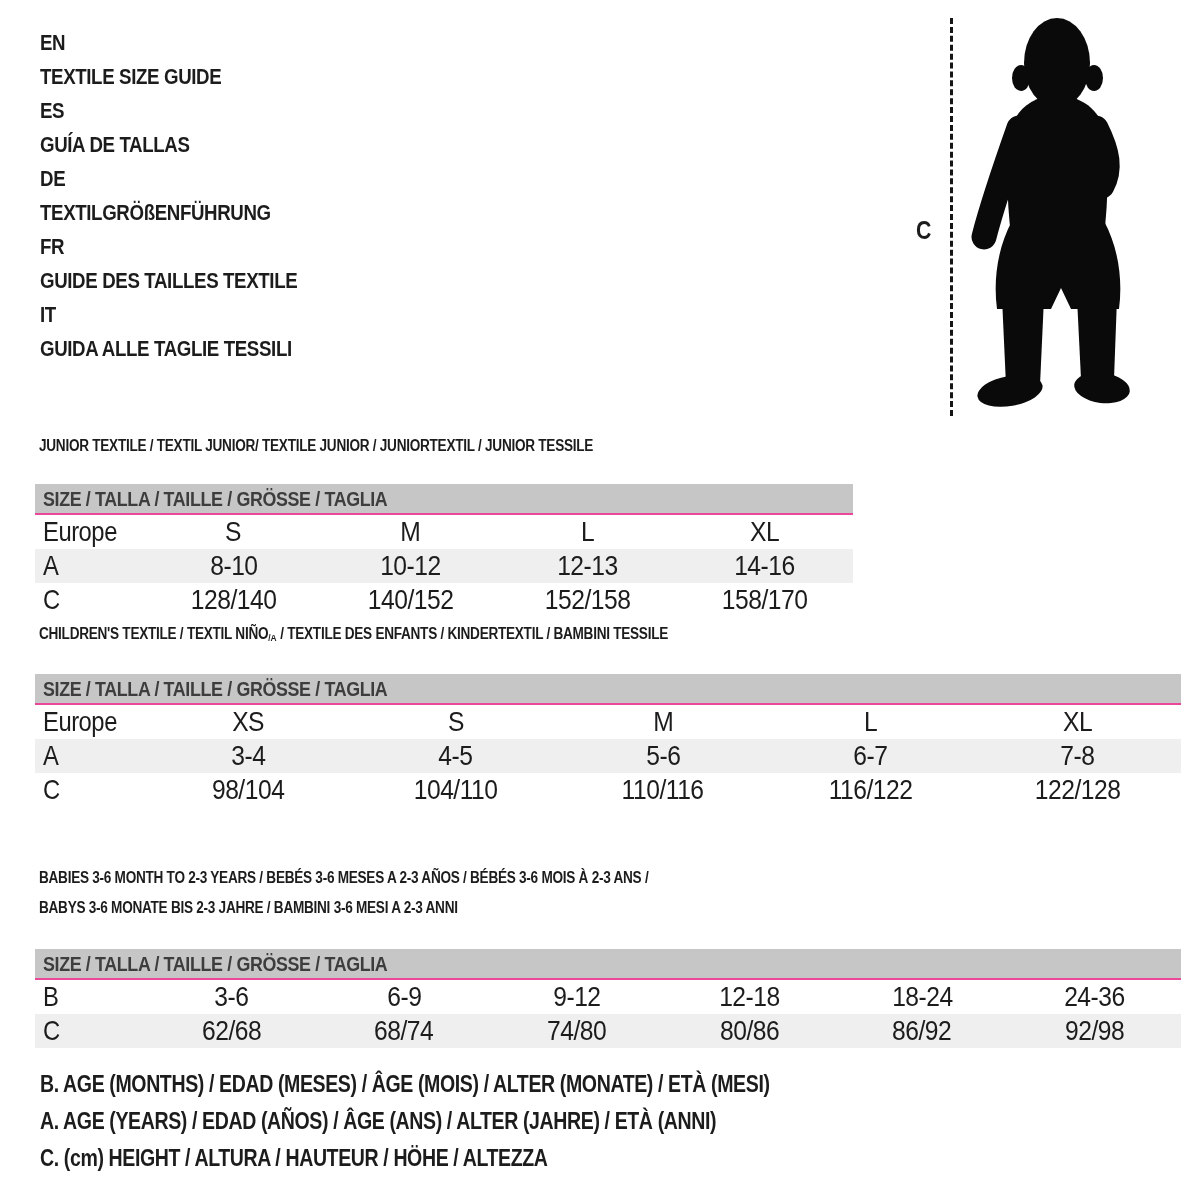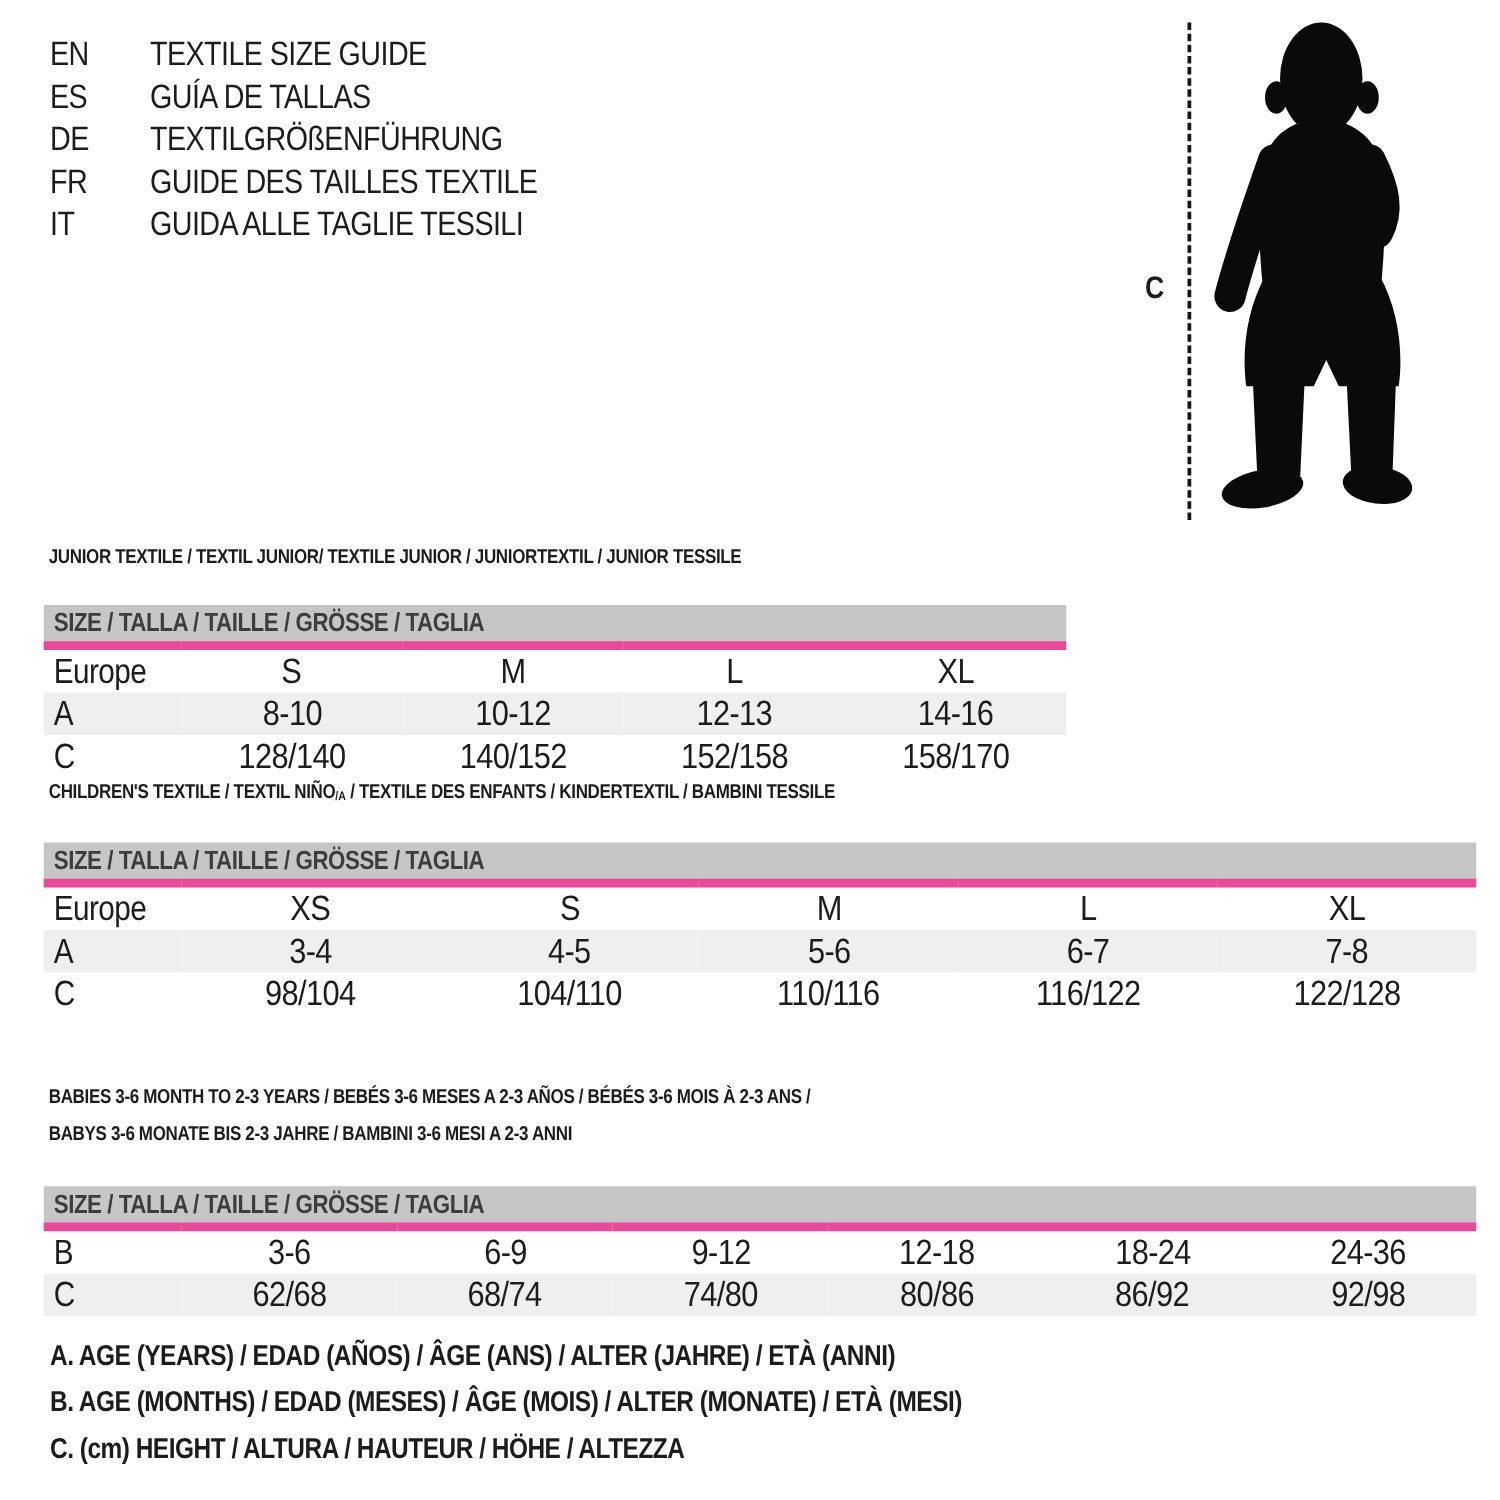--- a/index.html
+++ b/index.html
@@ -6,41 +6,41 @@
   html,body{margin:0;padding:0;width:1200px;height:1200px;background:#ffffff;
     font-family:"Liberation Sans", sans-serif;color:#1c1c1c;}
   .page{position:absolute;inset:0;width:1200px;height:1200px;overflow:hidden;background:#fff;}
 
   
   .cnd{display:inline-block;transform:scaleX(0.85);transform-origin:0 50%;white-space:nowrap;letter-spacing:-0.02em;}
   .cndc{display:inline-block;transform:scaleX(0.88);transform-origin:50% 50%;white-space:nowrap;letter-spacing:-0.02em;}
 
   
   .langs{position:absolute;left:40px;top:26px;}
-  .lang-row{display:flex;line-height:34px;font-size:27px;font-weight:400;}
+  .lang-row{display:flex;line-height:34px;font-size:22px;font-weight:700;flex-direction:column;}
   .lang-code{width:80px;}
 
   
   .figure{position:absolute;left:900px;top:14px;width:270px;height:414px;}
   .measure-label{position:absolute;left:16px;top:202px;font-size:25px;font-weight:700;}
   .dash-line{position:absolute;left:50px;top:4px;height:398px;width:0;border-left:3px dashed #151515;}
   .figure svg{position:absolute;left:65px;top:2px;}
 
   
   .size-section{position:absolute;left:35px;}
   #sec-junior{top:432px;width:818px;}
   #sec-children{top:620px;width:1146px;}
   #sec-babies{top:863px;width:1146px;}
   .section-title{font-size:16px;font-weight:700;line-height:27px;padding-left:4px;}
   #sec-babies .section-title{line-height:30px;}
   .subseg{font-size:0.62em;position:relative;top:2px;letter-spacing:0;}
 
   table{width:100%;border-collapse:collapse;table-layout:fixed;margin-top:26px;}
   #sec-junior table,#sec-children table{margin-top:25px;}
-  tr.bar td{background:#c6c6c6;border-bottom:7px solid #ec4899;height:29px;
+  tr.bar td{background:#c6c6c6;border-bottom:2px solid #ec4899;height:29px;
     font-size:21px;font-weight:700;color:#3d3d3d;text-align:left;padding:0 0 0 8px;}
   td{height:34px;font-size:28px;font-weight:400;padding:0;}
   td.lbl{text-align:left;padding-left:8px;}
   td.val{text-align:center;}
   tr.shaded td{background:#efefef;}
 
   
   .legend{position:absolute;left:40px;top:1066px;}
   .legend-line{font-size:23px;font-weight:700;line-height:37px;}
 </style>
@@ -208,18 +208,18 @@
               <td class="val"><span class="cndc">80/86</span></td>
               <td class="val"><span class="cndc">86/92</span></td>
               <td class="val"><span class="cndc">92/98</span></td>
             </tr>
           </tbody>
         </table>
       </section>
     </div>
 
   <div class="legend">
+      <div class="legend-line"><span class="cnd">B. AGE (MONTHS) / EDAD (MESES) / ÂGE (MOIS) / ALTER (MONATE) / ETÀ (MESI)</span></div>
       <div class="legend-line"><span class="cnd">A. AGE (YEARS) / EDAD (AÑOS) / ÂGE (ANS) / ALTER (JAHRE) / ETÀ (ANNI)</span></div>
-      <div class="legend-line"><span class="cnd">B. AGE (MONTHS) / EDAD (MESES) / ÂGE (MOIS) / ALTER (MONATE) / ETÀ (MESI)</span></div>
       <div class="legend-line"><span class="cnd">C. (cm) HEIGHT / ALTURA / HAUTEUR / HÖHE / ALTEZZA</span></div>
     </div>
 
 </div>
 
 </body></html>

